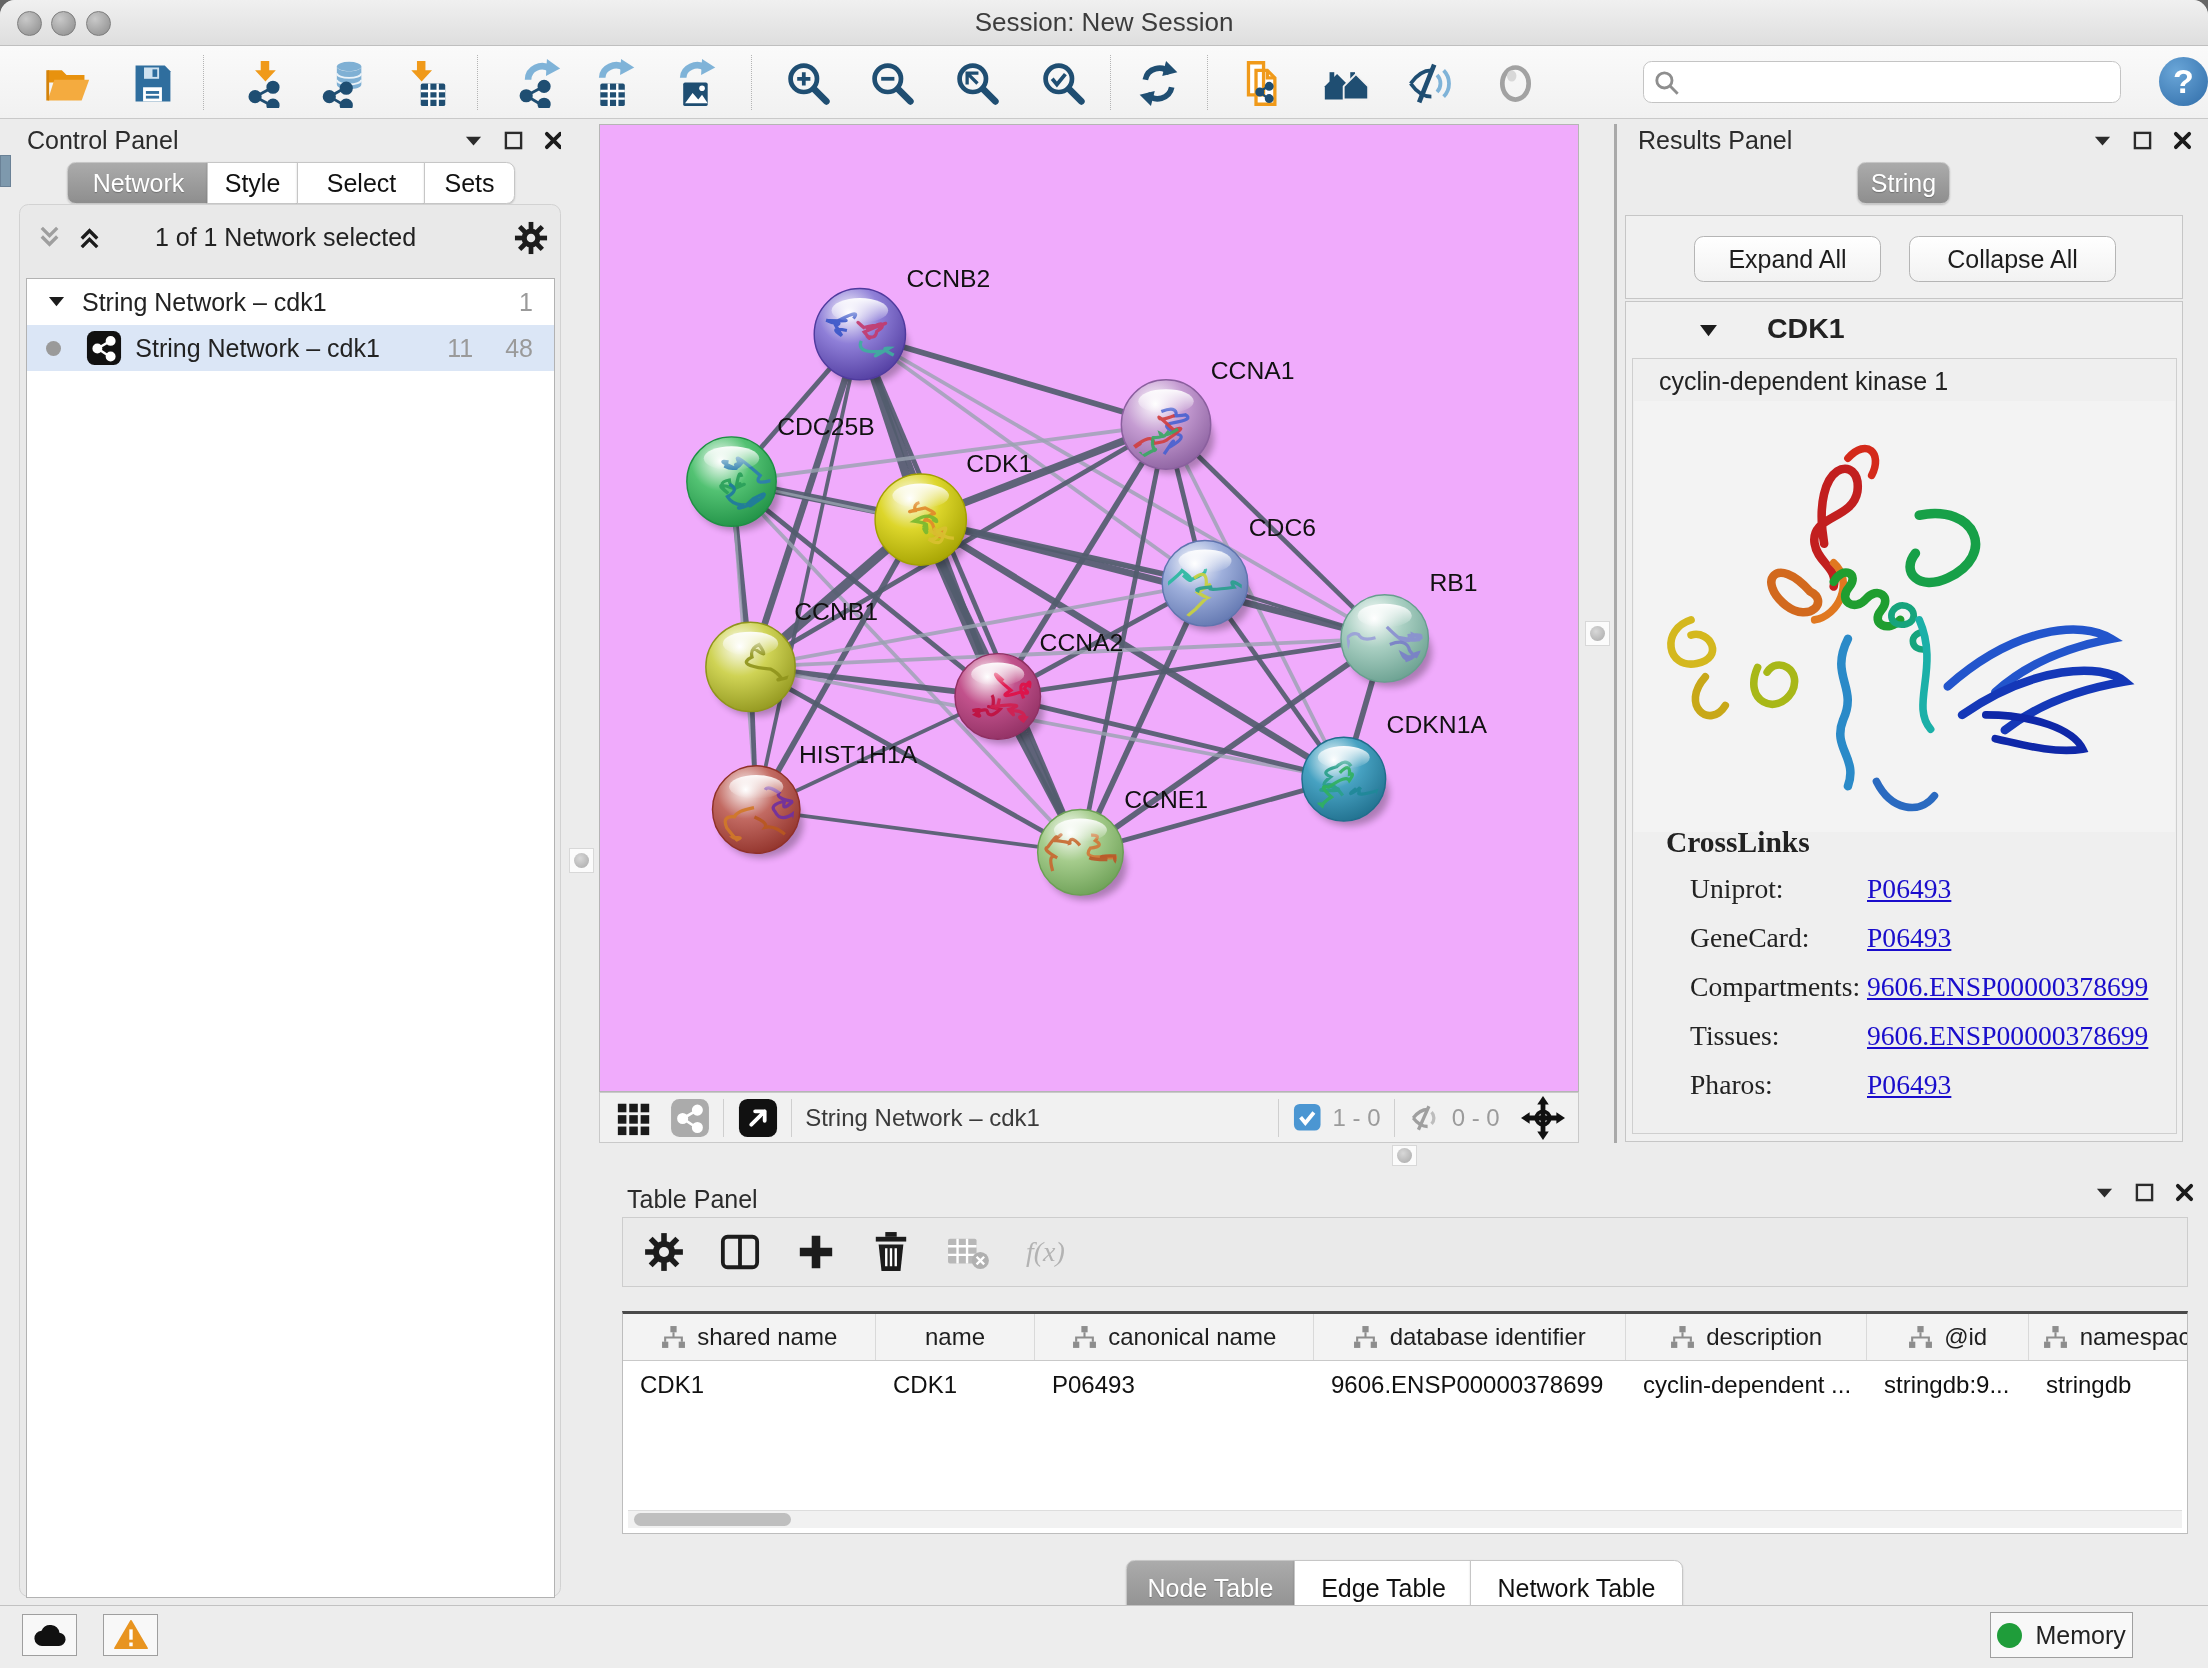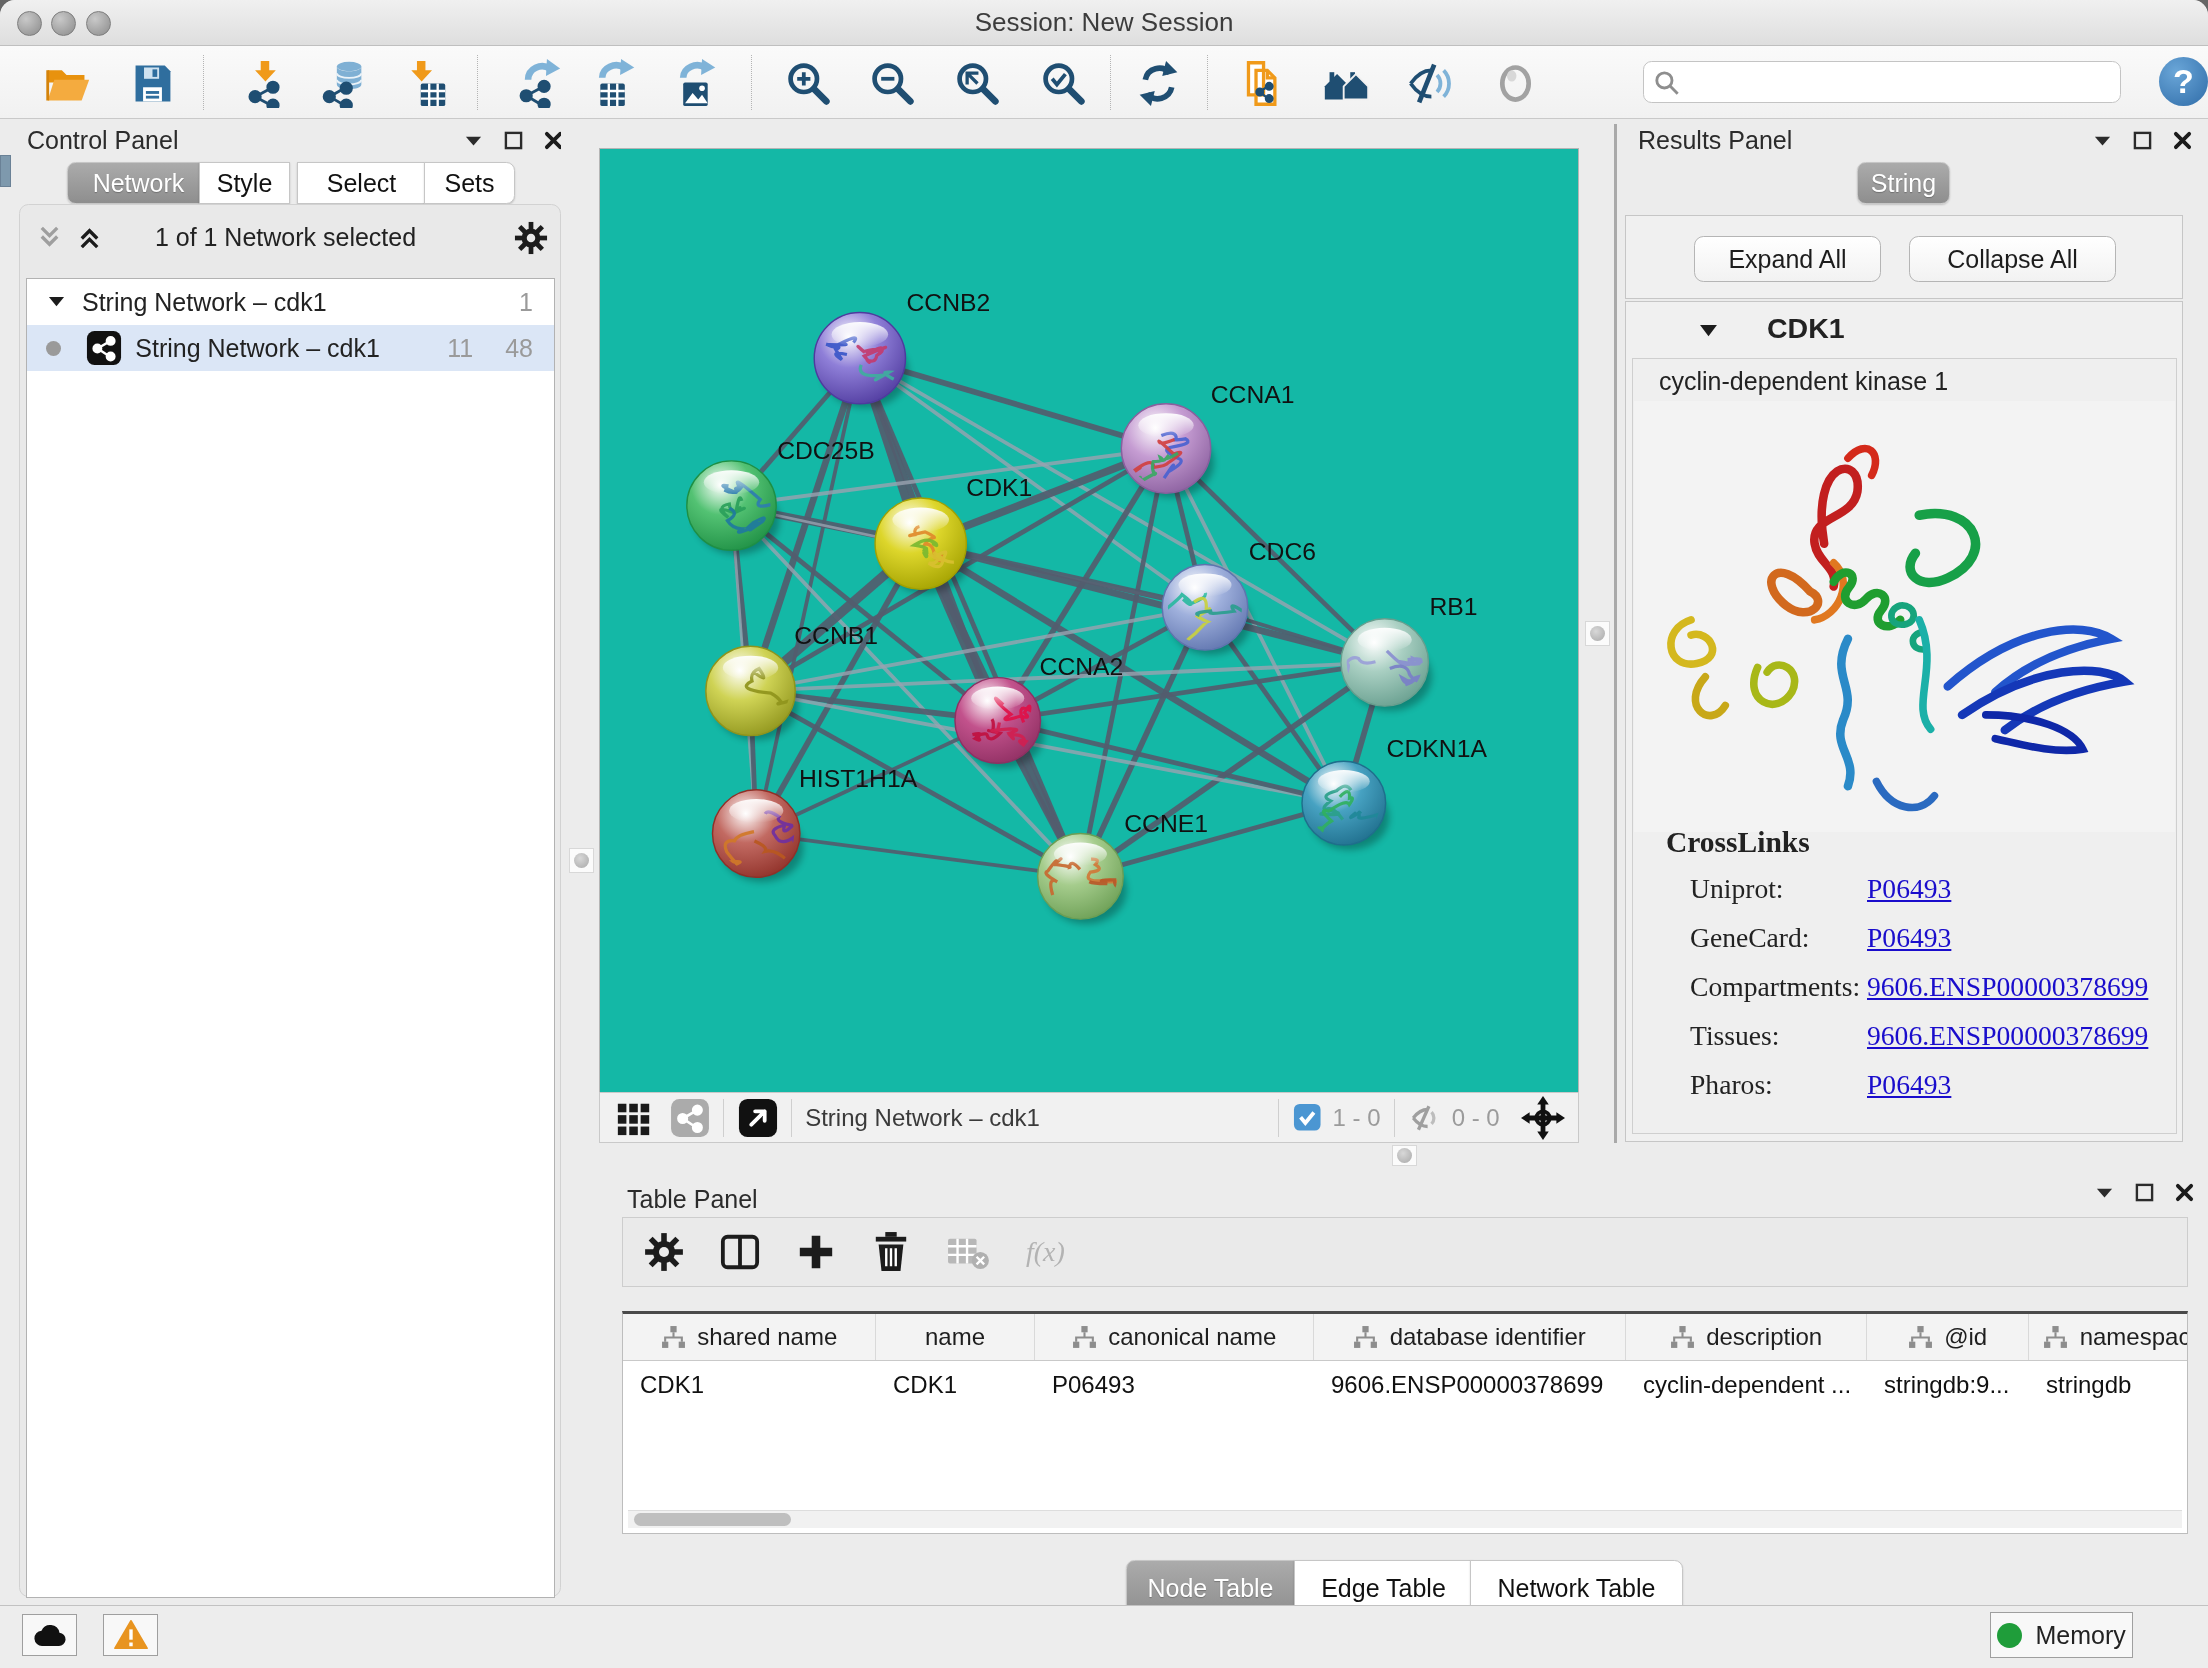--- a/index.html
+++ b/index.html
@@ -32,21 +32,21 @@
        border:1px solid #c6c6c6;color:#111;box-shadow:0 1px 1.9px rgba(0,0,0,.18);}
   .tab.sel{background:linear-gradient(#ababab,#8e8e8e);color:#fff;text-shadow:0 1px 1px rgba(0,0,0,.25);}
   
   #cp-inner{left:19px;top:204px;width:540px;height:1391px;background:#e9e9e9;border:1px solid #d2d2d2;
             border-radius:9.5px;}
   #cp-tree{left:26px;top:278px;width:527px;height:1318px;background:#fff;border:1px solid #b2b2b2;}
   .tree-row{height:46px;display:flex;align-items:center;font-size:25px;}
   .tree-count{color:#9a9a9a;}
   #tree-row-selected{background:#dbe6f6;}
   
-  #canvas{left:599px;top:124px;width:980px;height:968px;background:#14b8a6;border:1px solid #b5b5b5;box-sizing:border-box;margin-top:24px;}
+  #canvas{left:599px;top:124px;width:980px;height:968px;background:#f0abfc;border:1px solid #b5b5b5;box-sizing:border-box;}
   #view-toolbar{left:599px;top:1092px;width:980px;height:51px;background:#f1f1f1;border:1px solid #c9c9c9;
                 box-sizing:border-box;display:flex;align-items:center;}
   .vt-div{width:0;height:38px;border-left:1px solid #cfcfcf;margin:0 13.3px;}
   .counts{color:#9b9b9b;font-size:24px;}
   
   .split{background:#ececec;}
   .handle{background:#fbfbfb;border:1px solid #d8d8d8;display:flex;align-items:center;justify-content:center;}
   .handle i{display:block;width:15px;height:15px;border-radius:50%;
             background:radial-gradient(circle at 40% 35%,#d8d8d8,#a8a8a8);}
   
@@ -282,21 +282,21 @@
         <rect x="2" y="2" width="16" height="16" fill="none" stroke="#2b2b2b" stroke-width="2.5"></rect>
       </svg>
     <svg width="19" height="19" viewBox="0 0 20 20">
         <path d="M3 3L17 17M17 3L3 17" stroke="#1c1c1c" stroke-width="4" stroke-linecap="round"></path>
       </svg>
   </div>
 
   <div class="abs tab sel" style="left:67px;top:162px;width:141px;height:40px;border-radius:8.6px 0 0 8.6px;">
       <span>Network</span>
     </div>
-  <div class="abs tab" style="left:199px;top:162px;width:89px;height:40px;justify-content:center;">
+  <div class="abs tab" style="left:207px;top:162px;width:89px;height:40px;justify-content:center;">
       <span>Style</span>
     </div>
   <div class="abs tab" style="left:297px;top:162px;width:127px;height:40px;">
       <span>Select</span>
     </div>
   <div class="abs tab" style="left:424px;top:162px;width:89px;height:40px;border-radius:0 8.6px 8.6px 0;">
       <span>Sets</span>
     </div>
 
   <div id="cp-inner" class="abs"></div>

